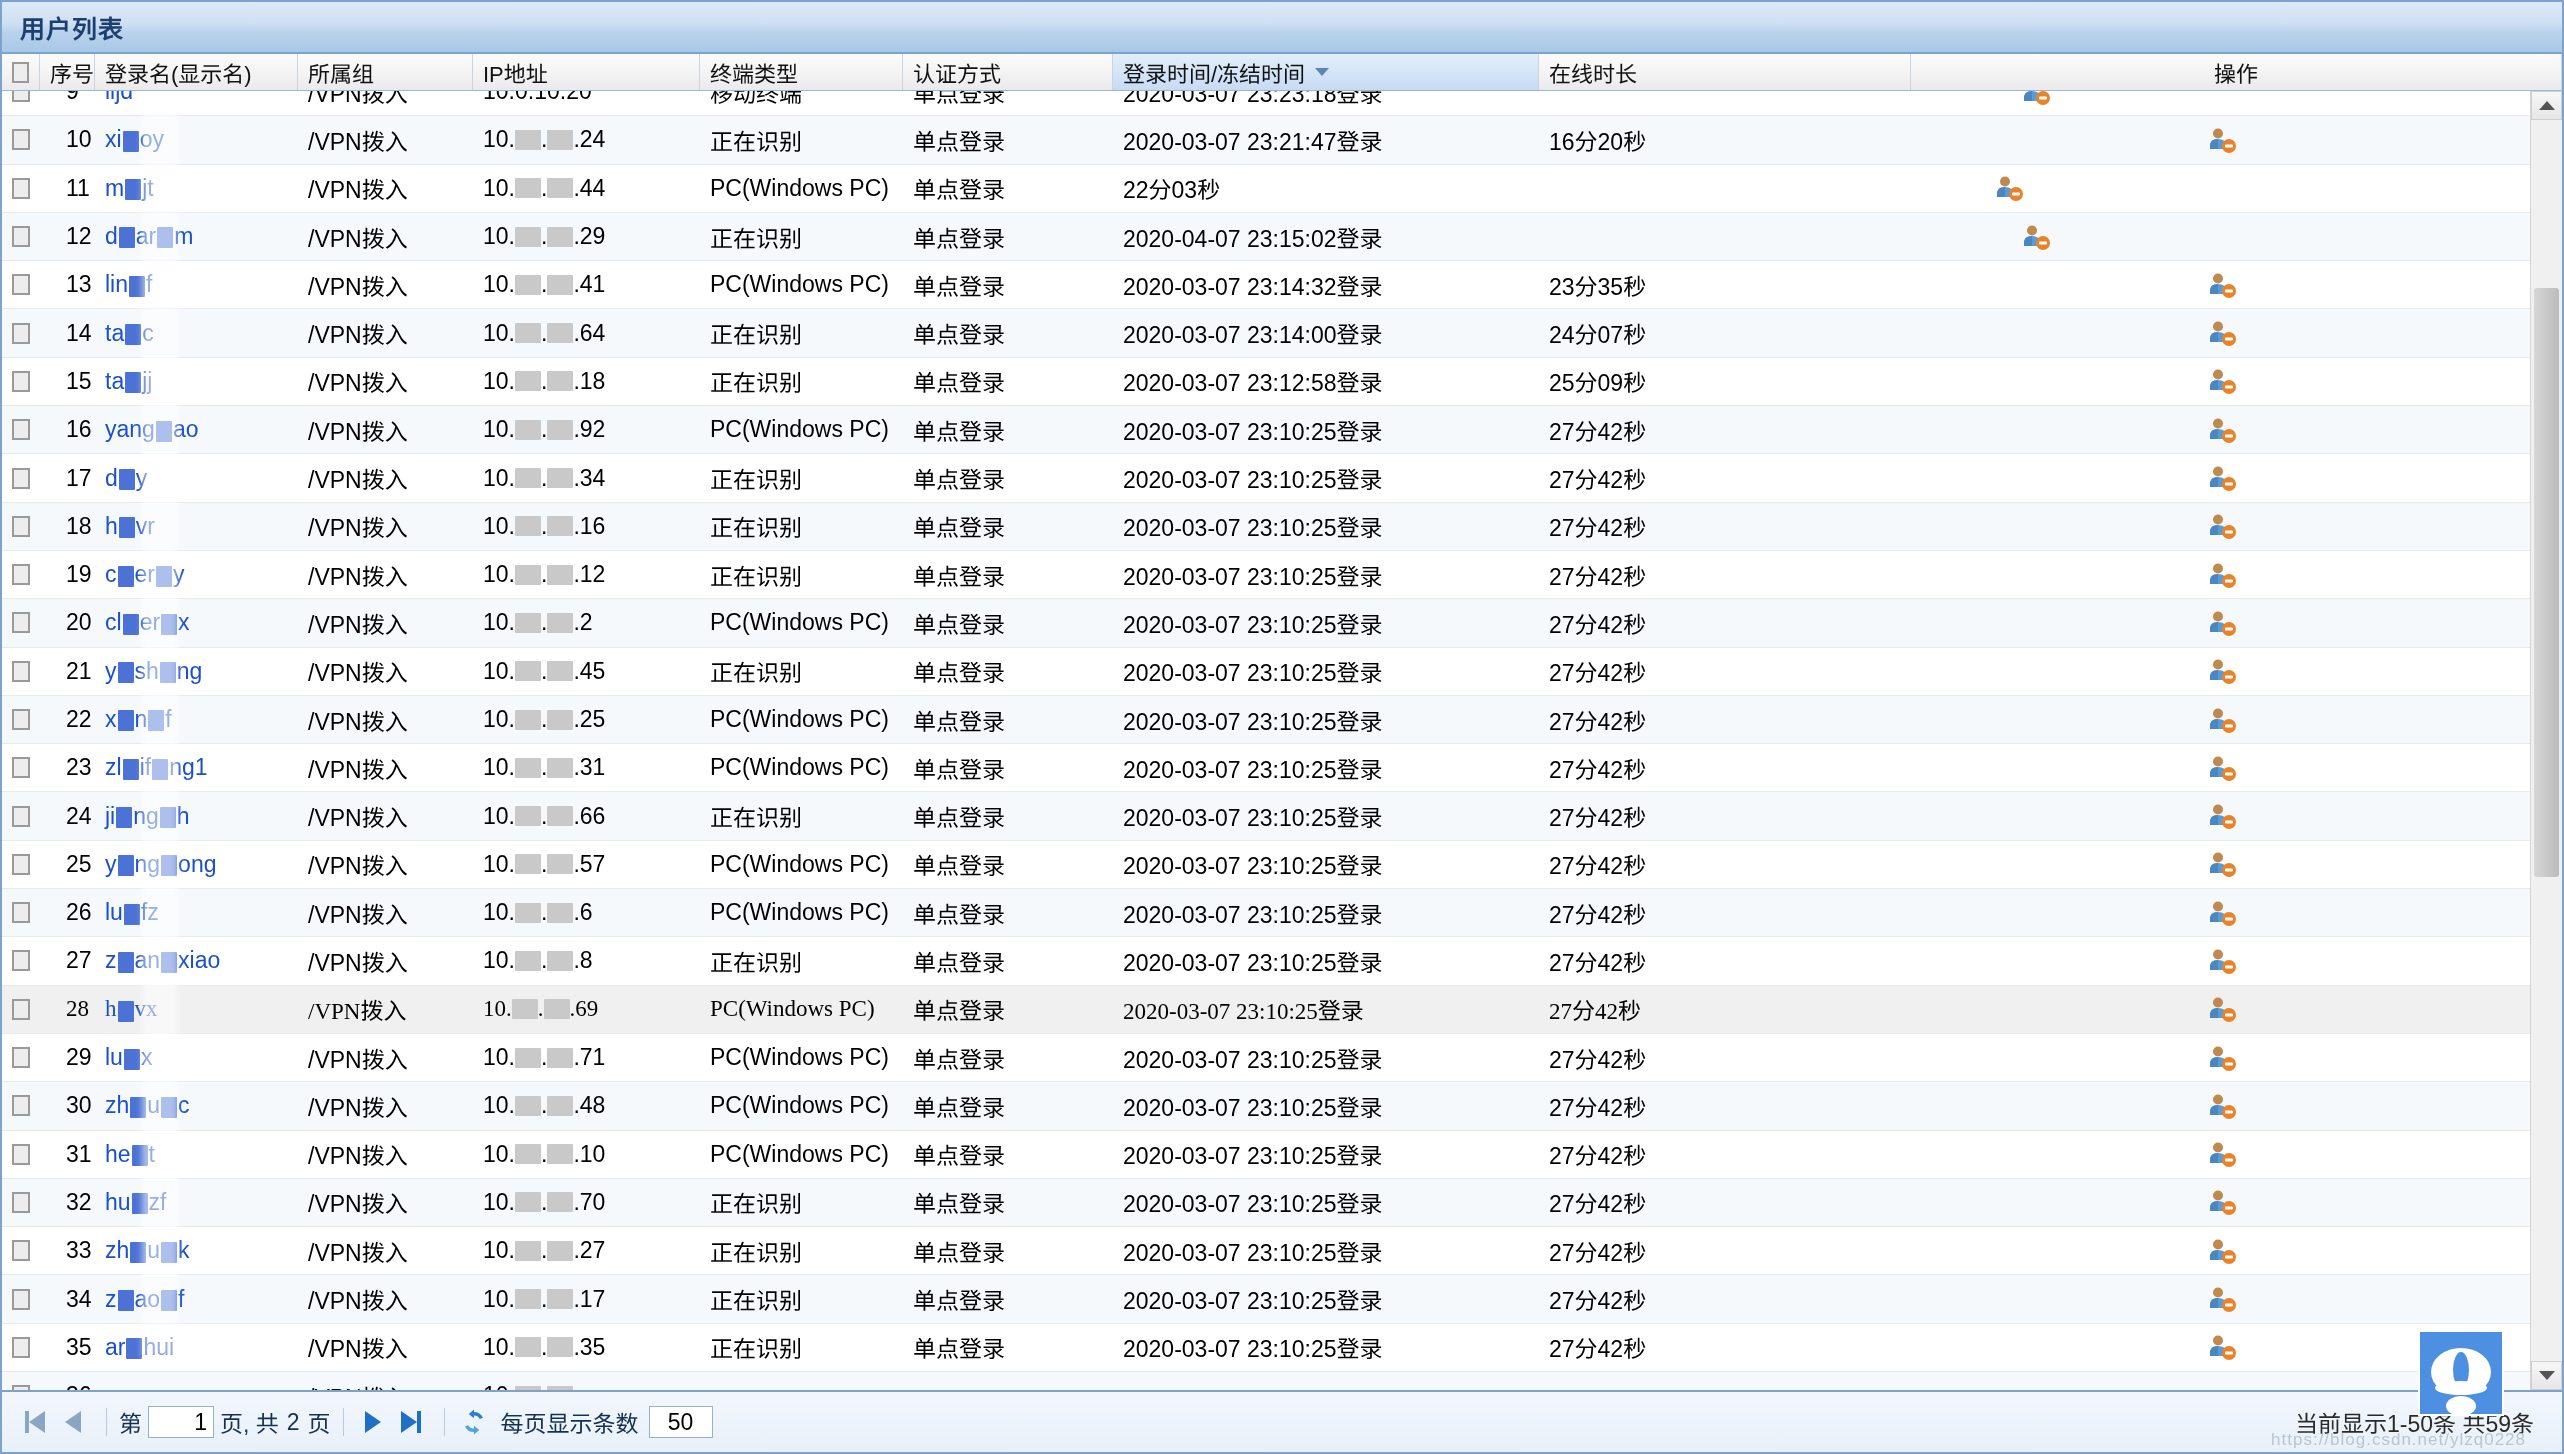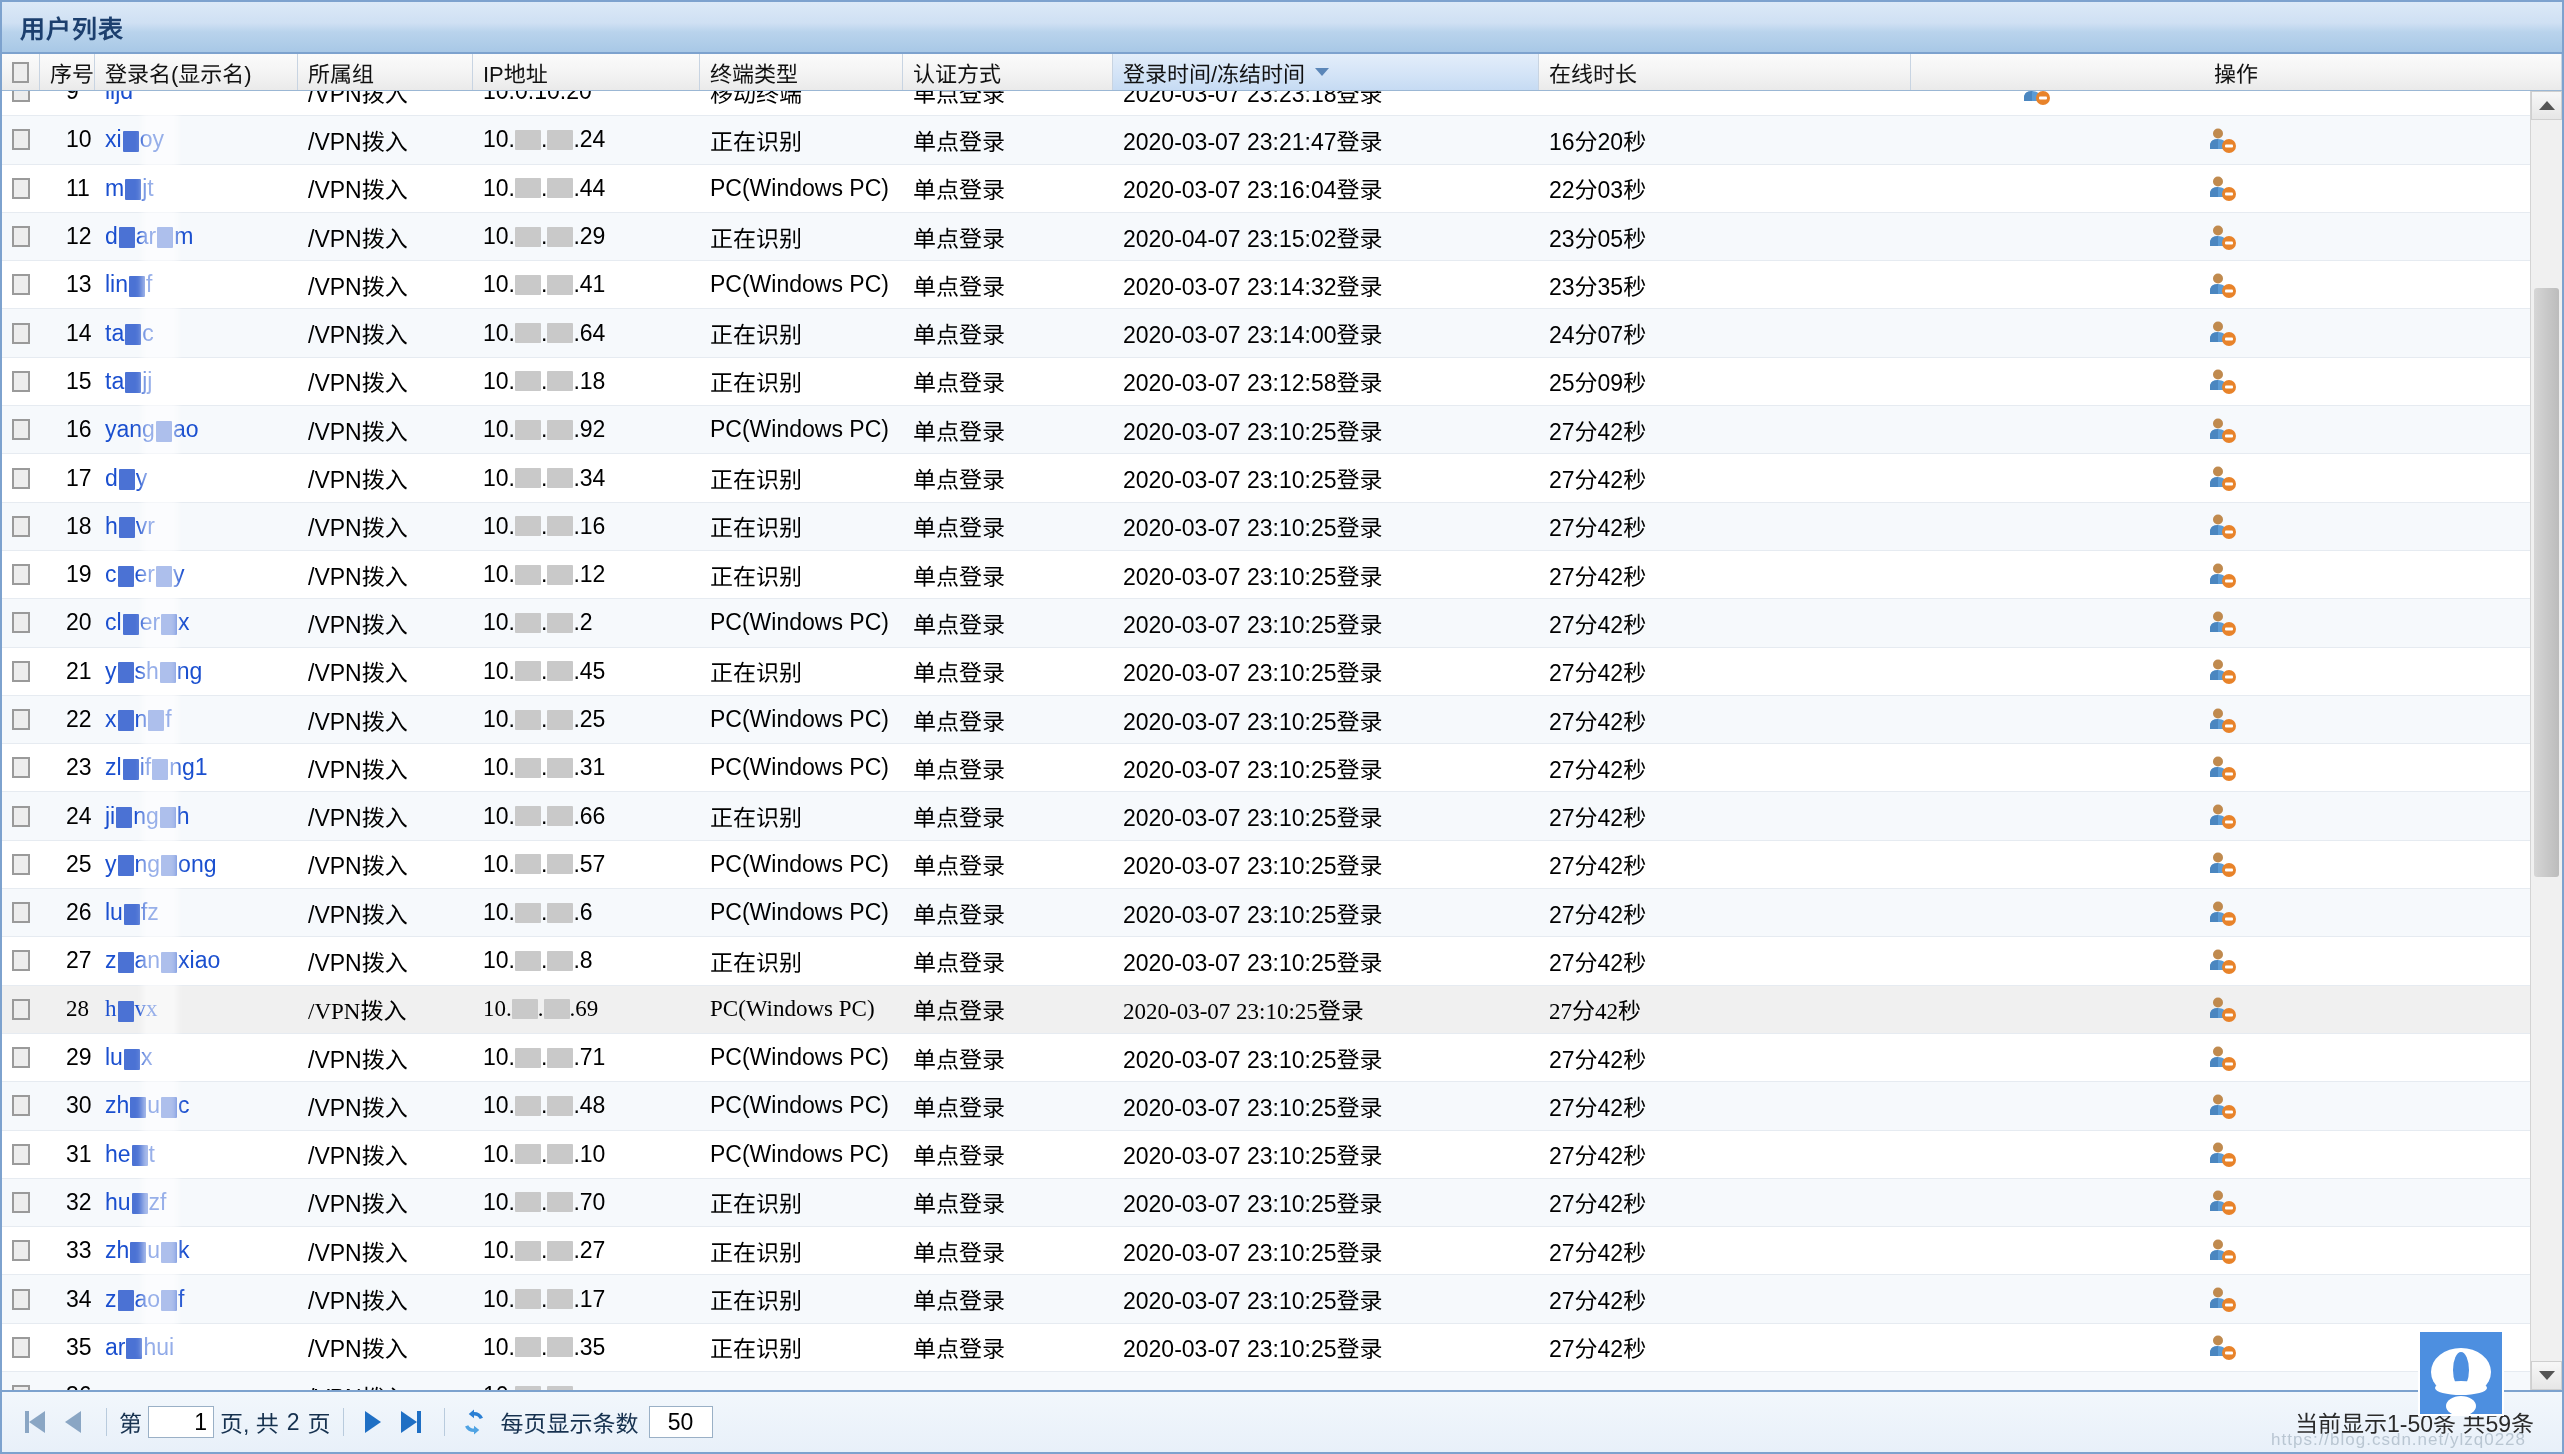--- a/index.html
+++ b/index.html
@@ -400,21 +400,20 @@
               <span class="chkbox"></span>
             </div>
             <div class="cell c-no num">11</div>
             <div class="cell c-name">
               <span class="uname">m<span class="redact blue" style="width:16px;height:21px;margin:0 1px;"></span>jt</span>
             </div>
             <div class="cell c-grp">/VPN拨入</div>
             <div class="cell c-ip">10.<span class="redact" style="width:26px;height:20px;"></span>.<span class="redact" style="width:26px;height:20px;"></span>.44</div>
             <div class="cell c-term">PC(Windows PC)</div>
             <div class="cell c-auth">单点登录</div>
-            <div class="cell c-time">2020-03-07 23:16:04登录</div>
             <div class="cell c-dur">22分03秒</div>
             <div class="cell c-op center">
               <span class="op-icon"><svg width="32" height="30" viewBox="0 0 32 30">
                   <circle cx="12" cy="7.5" r="5" fill="#c08a4e"></circle>
                   <path d="M12 13c-5 0-8 2.8-8 6.5V23h16v-3.5C20 15.8 17 13 12 13z" fill="#5b9bd5"></path>
                   <path d="M4 19.5C4 15.8 7 13 12 13v10H4z" fill="#4a86c0"></path>
                   <circle cx="23" cy="20" r="7" fill="#e8832a"></circle>
                   <rect x="19" y="18.4" width="8" height="3.2" rx="1" fill="#ffffff"></rect>
                 </svg></span>
             </div>
@@ -425,21 +424,20 @@
             </div>
             <div class="cell c-no num">12</div>
             <div class="cell c-name">
               <span class="uname">d<span class="redact blue" style="width:16px;height:21px;margin:0 1px;"></span>ar<span class="redact blue" style="width:16px;height:21px;margin:0 1px;"></span>m</span>
             </div>
             <div class="cell c-grp">/VPN拨入</div>
             <div class="cell c-ip">10.<span class="redact" style="width:26px;height:20px;"></span>.<span class="redact" style="width:26px;height:20px;"></span>.29</div>
             <div class="cell c-term">正在识别</div>
             <div class="cell c-auth">单点登录</div>
             <div class="cell c-time">2020-04-07 23:15:02登录</div>
-            <div class="cell c-dur">23分05秒</div>
             <div class="cell c-op center">
               <span class="op-icon"><svg width="32" height="30" viewBox="0 0 32 30">
                   <circle cx="12" cy="7.5" r="5" fill="#c08a4e"></circle>
                   <path d="M12 13c-5 0-8 2.8-8 6.5V23h16v-3.5C20 15.8 17 13 12 13z" fill="#5b9bd5"></path>
                   <path d="M4 19.5C4 15.8 7 13 12 13v10H4z" fill="#4a86c0"></path>
                   <circle cx="23" cy="20" r="7" fill="#e8832a"></circle>
                   <rect x="19" y="18.4" width="8" height="3.2" rx="1" fill="#ffffff"></rect>
                 </svg></span>
             </div>
           </div>

